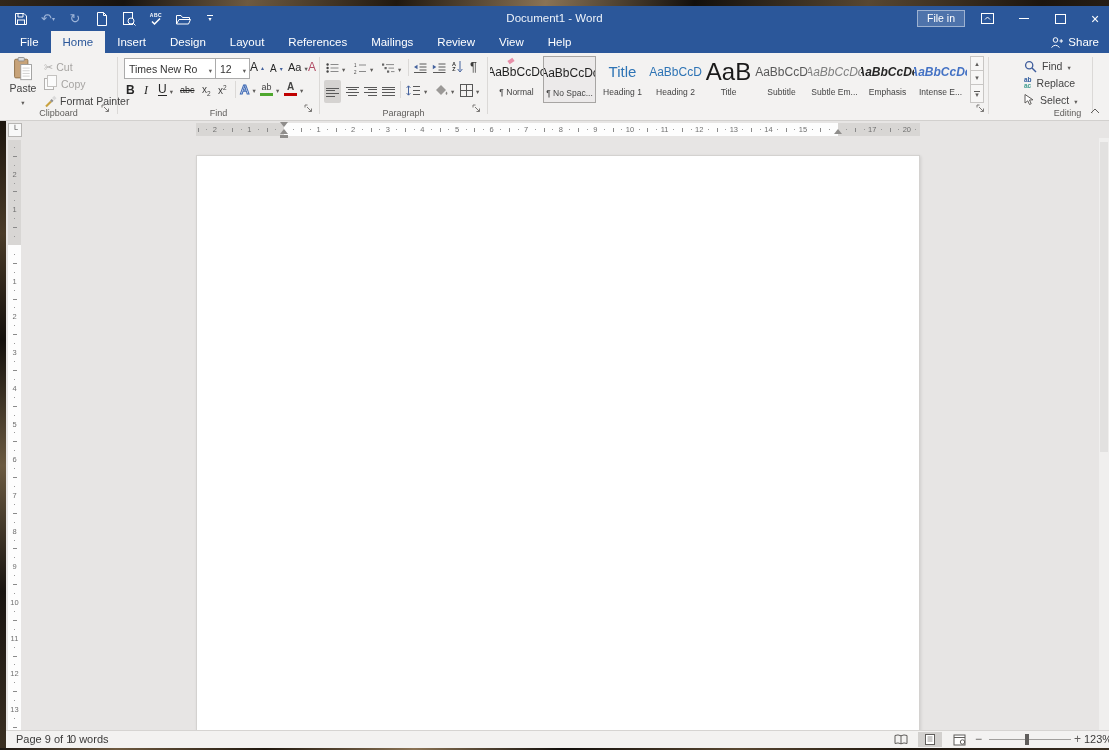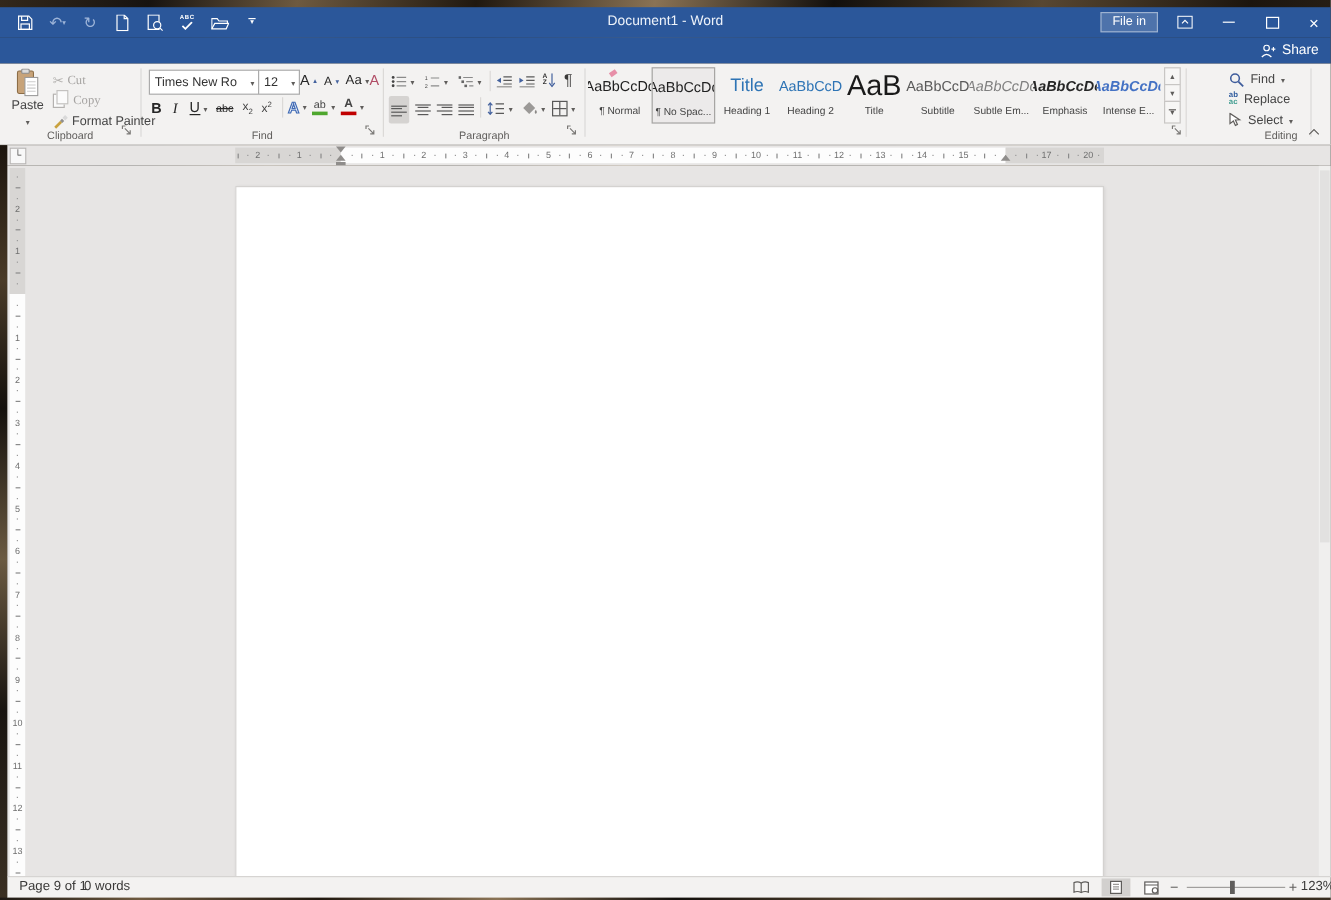--- a/index.html
+++ b/index.html
@@ -33,21 +33,21 @@
   .tellme{position:absolute;left:478px;top:0;height:22px;display:flex;align-items:center;gap:6px;color:#d6e1f2;font-size:11.5px;}
   .share{position:absolute;right:10px;top:0;height:22px;display:flex;align-items:center;gap:5px;color:#fff;font-size:11.5px;}
   
   .ribbon{position:absolute;top:47px;left:0;right:0;height:67px;background:#f3f2f1;border-bottom:1px solid #d2d0ce;font-size:10.5px;color:#444;}
   .gsep{position:absolute;top:4px;height:57px;width:1px;background:#dbd9d7;}
   .group{position:absolute;top:0;height:67px;}
   .glabel{position:absolute;left:0;right:0;bottom:2px;text-align:center;font-size:9px;color:#5f5d5b;}
   .launcher{position:absolute;width:11px;height:11px;}
   .rbtn{position:absolute;display:flex;align-items:center;gap:3px;height:18px;}
   .rlabel{font-size:10.5px;color:#444;white-space:nowrap;}
-  .dis .rlabel{color:#a6a4a2;font-family:Liberation Serif, serif;}
+  .dis .rlabel{color:#a6a4a2;}
   .ddb{display:inline-block;}
   .ddb::after{content:"▾";font-size:6.5px;color:#5f5d5b;}
   
   .pastebtn{position:absolute;left:6px;top:4px;width:34px;height:50px;display:flex;flex-direction:column;align-items:center;justify-content:flex-start;gap:1px;}
   .pastebtn .rlabel{font-size:10.5px;}
   .copyic{position:relative;width:8px;height:10px;border:1px solid #b4b2b0;background:#fbfbfb;margin-right:4px;}
   .copyic::after{content:"";position:absolute;left:2px;top:-4px;width:8px;height:10px;border:1px solid #c4c2c0;background:#fbfbfb;}
   .cutic{font-size:11px;color:#b3b1af;}
   
   .combo{position:absolute;height:19px;background:#fff;border:1px solid #ababab;display:flex;align-items:center;justify-content:space-between;padding:0 3px 0 4px;font-size:10.5px;color:#333;}
@@ -195,20 +195,32 @@
         </div>
       <div class="wctl wmax" style="left:1048px;">
           <i></i>
         </div>
       <div class="wctl wclose" style="left:1083px;">
           <span>×</span>
         </div>
     </div>
 
     <div class="tabrow">
+      <div class="tabs">
+          <div class="tab">File</div>
+          <div class="tab active">Home</div>
+          <div class="tab">Insert</div>
+          <div class="tab">Design</div>
+          <div class="tab">Layout</div>
+          <div class="tab">References</div>
+          <div class="tab">Mailings</div>
+          <div class="tab">Review</div>
+          <div class="tab">View</div>
+          <div class="tab">Help</div>
+        </div>
       <div class="share">
         <svg width="13" height="13" viewBox="0 0 13 13">
             <circle cx="5.5" cy="4" r="2.3" fill="none" stroke="#fff"></circle>
             <path d="M1.5 11.5 q4-4.5 8 0" fill="none" stroke="#fff"></path>
             <path d="M9.5 5 h3.5 M11.2 3.2 v3.6" stroke="#fff"></path>
           </svg>
         <span>Share</span>
       </div>
     </div>
 

